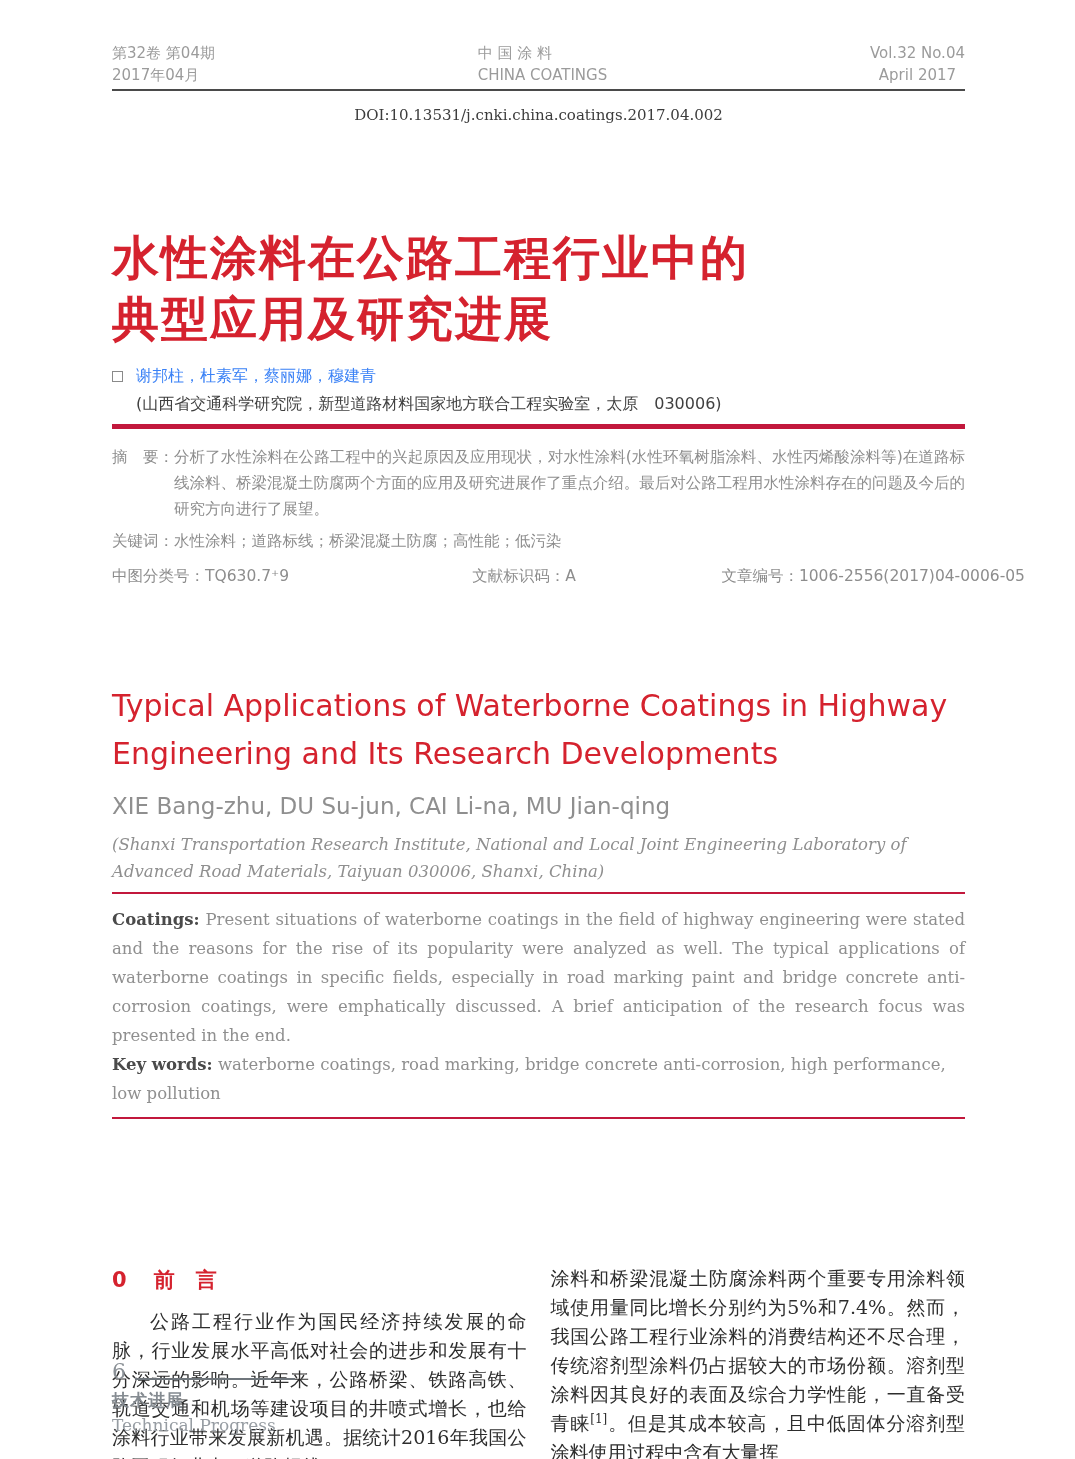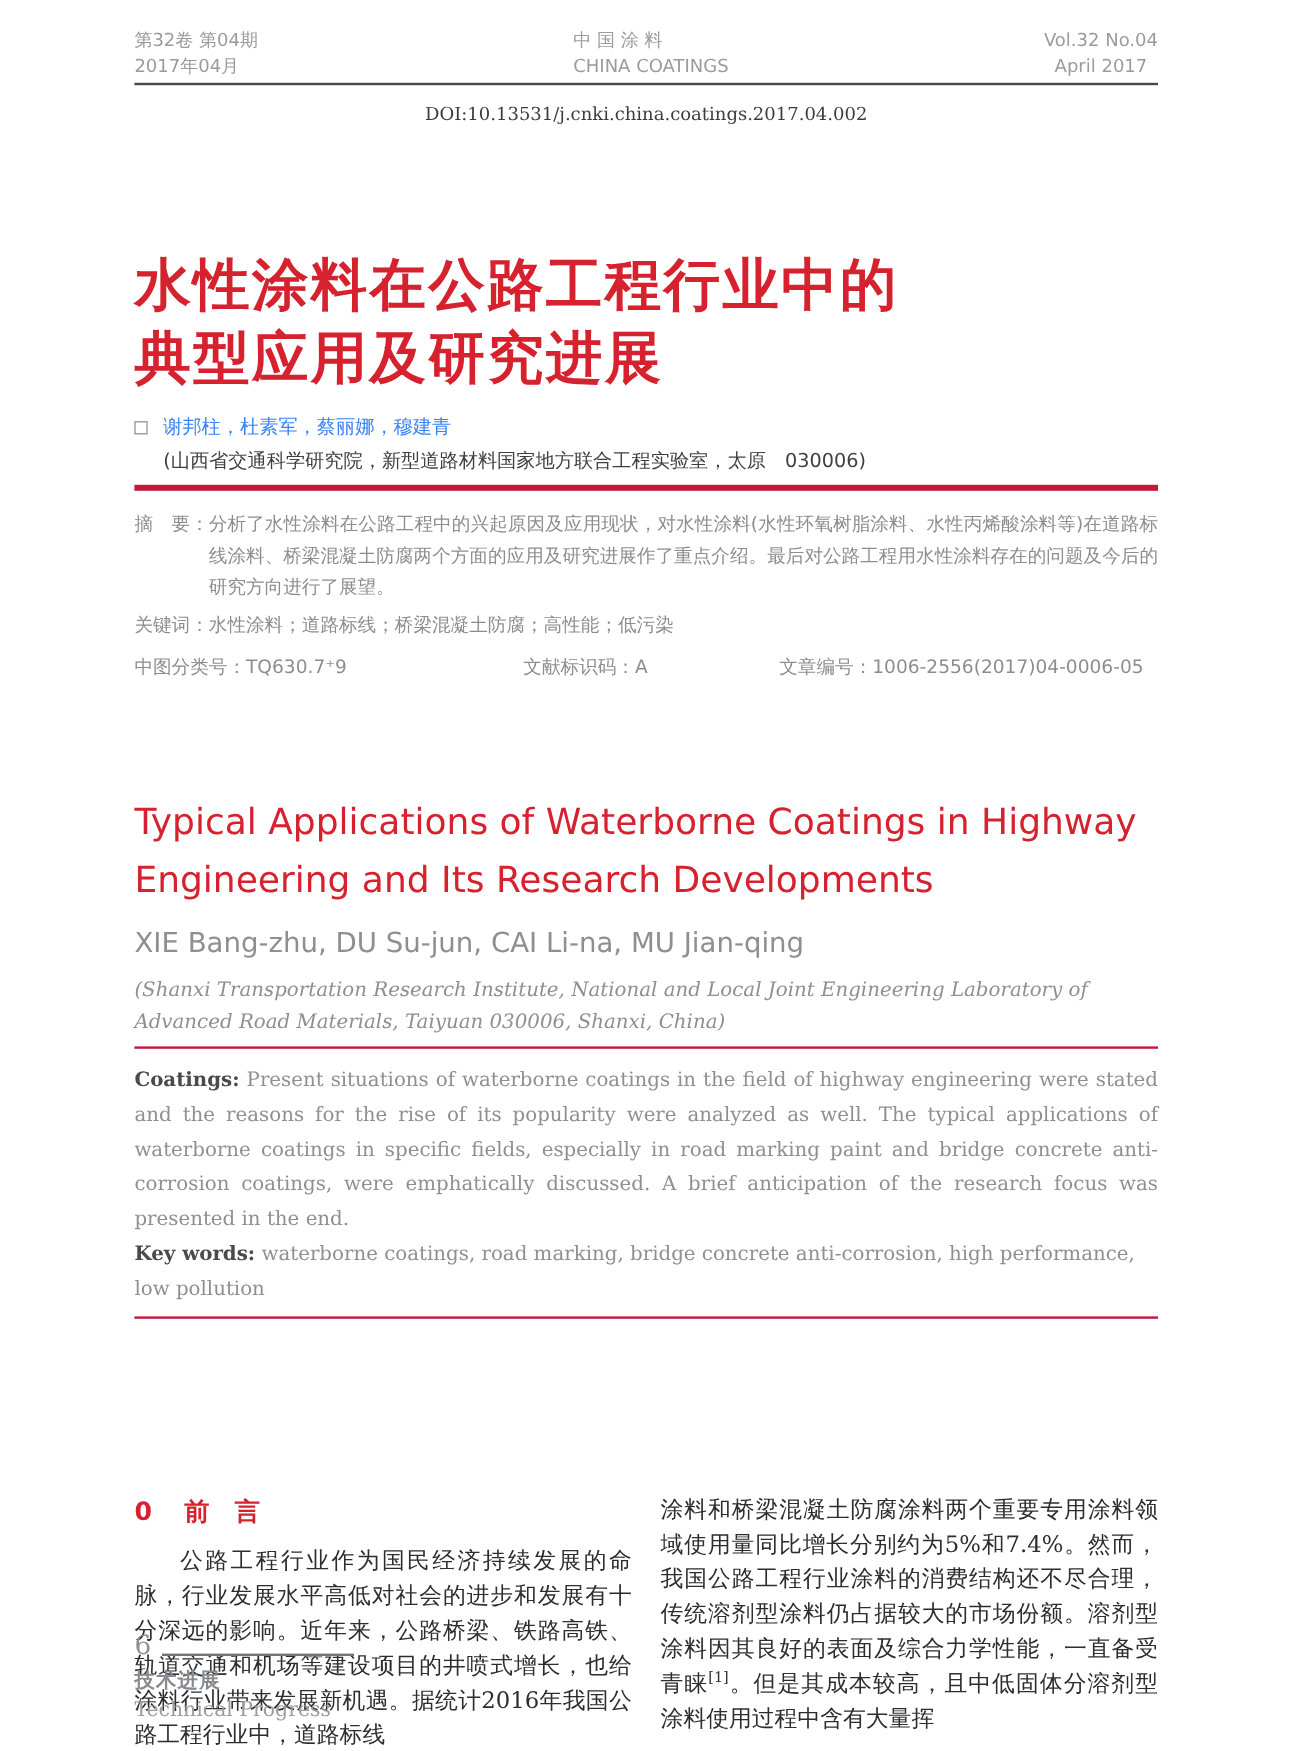--- a/index.html
+++ b/index.html
@@ -1,18 +1,18 @@
 <!DOCTYPE html>
 <html><head>
 <meta charset="utf-8">
 <style>
   * { box-sizing: border-box; }
   html, body { margin: 0; padding: 0; background: #ffffff; }
   body { width: 1075px; height: 1459px; font-family: "DejaVu Sans", sans-serif; color: #333; }
-  .page { position: relative; width: 1075px; height: 1459px; padding: 22px 110px 0 112px; overflow: hidden; }
+  .page { position: relative; width: 1075px; height: 1459px; padding: 42px 110px 0 112px; overflow: hidden; }
 
   
   .jh-row { display: flex; justify-content: space-between; color: #9b9b9b; font-size: 15px; line-height: 22px; padding-bottom: 3px; border-bottom: 2px solid #4a4a4a; }
   .jh-center { text-align: left; }
   .jh-right { text-align: center; }
   .doi { font-family: "DejaVu Serif", serif; font-size: 15px; color: #3c3c3c; margin-top: 15px; text-align: center; }
 
   
   .title-cn { margin: 103px 0 0 0; font-size: 47px; line-height: 61px; color: #d5222e; font-weight: bold; letter-spacing: 2px; font-family: "DejaVu Sans", sans-serif; }
   .block { display: block; }
@@ -20,21 +20,21 @@
   .author-box { width: 11px; height: 11px; border: 1px solid #8a8a8a; margin-right: 13px; display: inline-block; flex: 0 0 auto; }
   .affiliation-cn { margin-top: 7px; padding-left: 24px; font-size: 16px; color: #3f3f3f; }
   .rule-thick { height: 5px; background: #c2183c; margin-top: 9px; }
 
   
   .abstract-cn { margin-top: 15px; color: #8d8d8d; font-size: 15.5px; }
   .abs-row { display: flex; }
   .abs-label { flex: 0 0 62px; white-space: nowrap; line-height: 26px; }
   .abs-text { flex: 1; line-height: 26px; text-align: justify; }
   .kw-row { margin-top: 7px; line-height: 24px; }
-  .clc-row { margin-top: 13px; display: grid; grid-template-columns: 38% 25% 37%; }
+  .clc-row { margin-top: 13px; display: grid; grid-template-columns: 38% 25% 37%; gap: 36px; }
 
   
   .english { margin-top: 95px; }
   .title-en { margin: 0; color: #d5222e; font-size: 30px; line-height: 48px; font-weight: normal; font-family: "DejaVu Sans", sans-serif; }
   .authors-en { margin-top: 15px; color: #8f8f8f; font-size: 23px; }
   .affiliation-en { margin-top: 12px; font-family: "DejaVu Serif", serif; font-style: italic; color: #8f8f8f; font-size: 16.5px; line-height: 27px; }
   .rule-thin { height: 2px; background: #c2183c; margin-top: 7px; }
   .abstract-en { margin: 11px 0 0 0; font-family: "DejaVu Serif", serif; font-size: 16.5px; line-height: 29px; color: #8f8f8f; text-align: justify; }
   .abstract-en b, .keywords-en b { color: #4a4a4a; font-style: normal; }
   .keywords-en { margin: 0; font-family: "DejaVu Serif", serif; font-size: 16.5px; line-height: 29px; color: #8f8f8f; }

